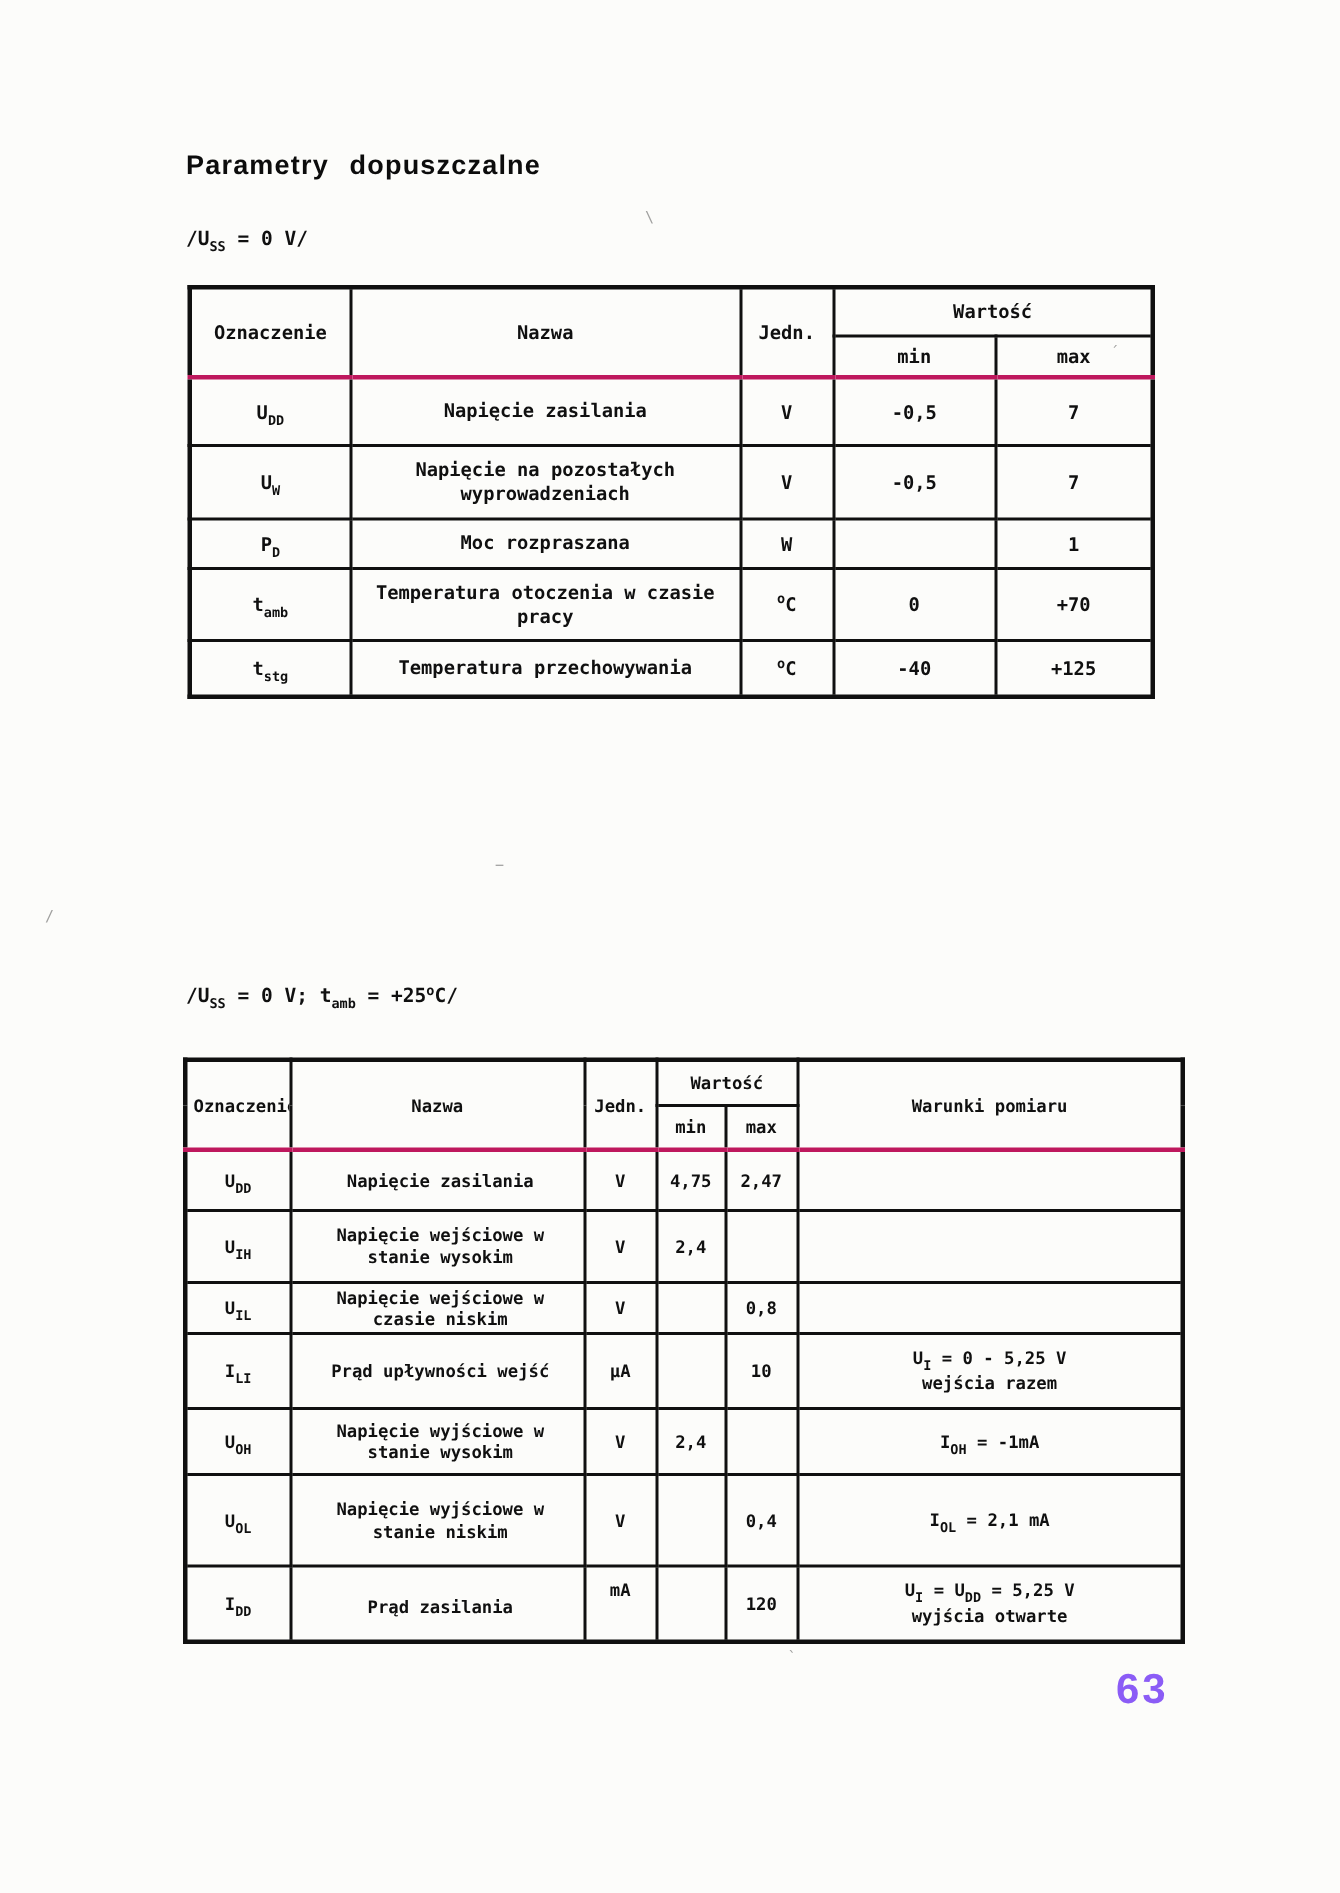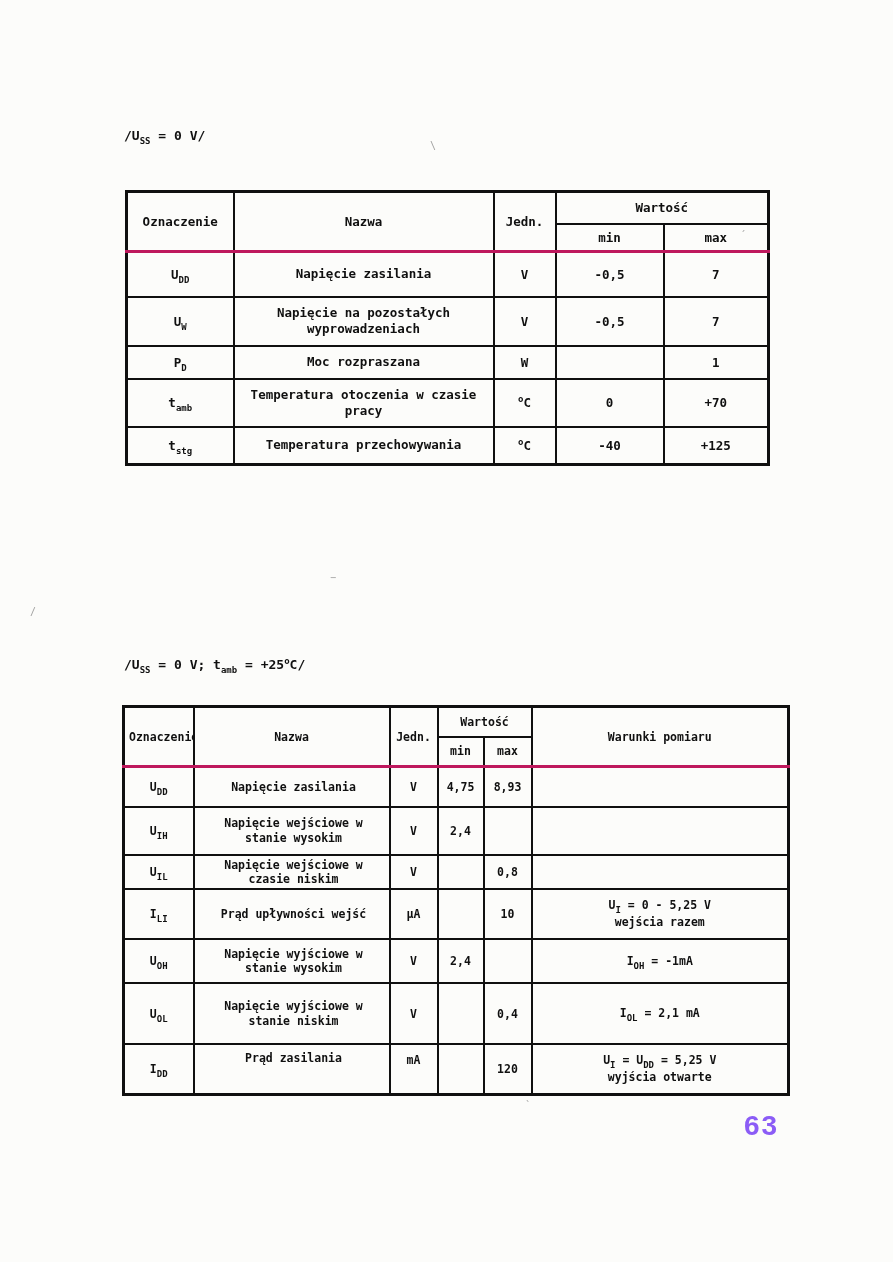--- a/index.html
+++ b/index.html
@@ -62,21 +62,22 @@
     color:#8b5cf6;
   }
   
   .speck { position:absolute; color:#555; font-size:10px; opacity:.55; }
 </style>
 </head>
 <body>
 
 <div class="page">
 
-  <div class="cond" style="left:124px; top:128px;"><span>/U</span><sub>SS</sub><span> = 0 V/</span></div>
+  <div class="title" style="left:124px; top:100px;">Parametry dopuszczalne</div>
+  <div class="cond" style="left:124px; top:152px;"><span>/U</span><sub>SS</sub><span> = 0 V/</span></div>
 
   <table class="scan t1">
     <colgroup>
       <col style="width:107px">
         <col style="width:260px">
         <col style="width:62px">
       <col style="width:108px">
         <col style="width:105px">
     </colgroup>
     <thead>
@@ -153,21 +154,21 @@
         <th>min</th>
         <th>max</th>
       </tr>
     </thead>
     <tbody>
       <tr style="height:40px">
         <td><span>U</span><sub>DD</sub></td>
         <td class="naz">Napięcie zasilania</td>
         <td><span>V</span></td>
         <td>4,75</td>
-        <td>8,93</td>
+        <td>2,47</td>
         <td class="war"></td>
       </tr>
       <tr style="height:48px">
         <td><span>U</span><sub>IH</sub></td>
         <td class="naz">Napięcie wejściowe w stanie wysokim</td>
         <td><span>V</span></td>
         <td>2,4</td>
         <td></td>
         <td class="war"></td>
       </tr>
@@ -198,21 +199,21 @@
       <tr style="height:61px">
         <td><span>U</span><sub>OL</sub></td>
         <td class="naz">Napięcie wyjściowe w stanie niskim</td>
         <td><span>V</span></td>
         <td></td>
         <td>0,4</td>
         <td class="war"><span>I</span><sub>OL</sub><span> = 2,1 mA</span></td>
       </tr>
       <tr style="height:50px">
         <td><span>I</span><sub>DD</sub></td>
-        <td class="naz" style="vertical-align:top; padding-top:6px;">Prąd zasilania</td>
+        <td class="naz" style="vertical-align:top; padding-top:19px;">Prąd zasilania</td>
         <td style="vertical-align:top; padding-top:8px;"><span>mA</span></td>
         <td></td>
         <td>120</td>
         <td class="war"><span>U</span><sub>I</sub><span> = U</span><sub>DD</sub><span> = 5,25 V</span><br><span>wyjścia otwarte</span></td>
       </tr>
     </tbody>
   </table>
 
   <div class="page-num">63</div>
 

